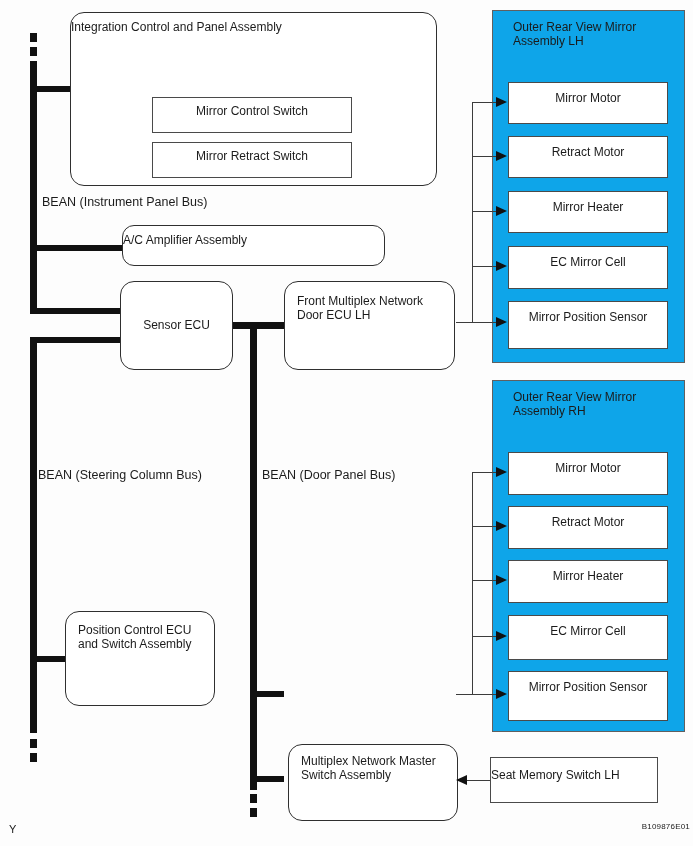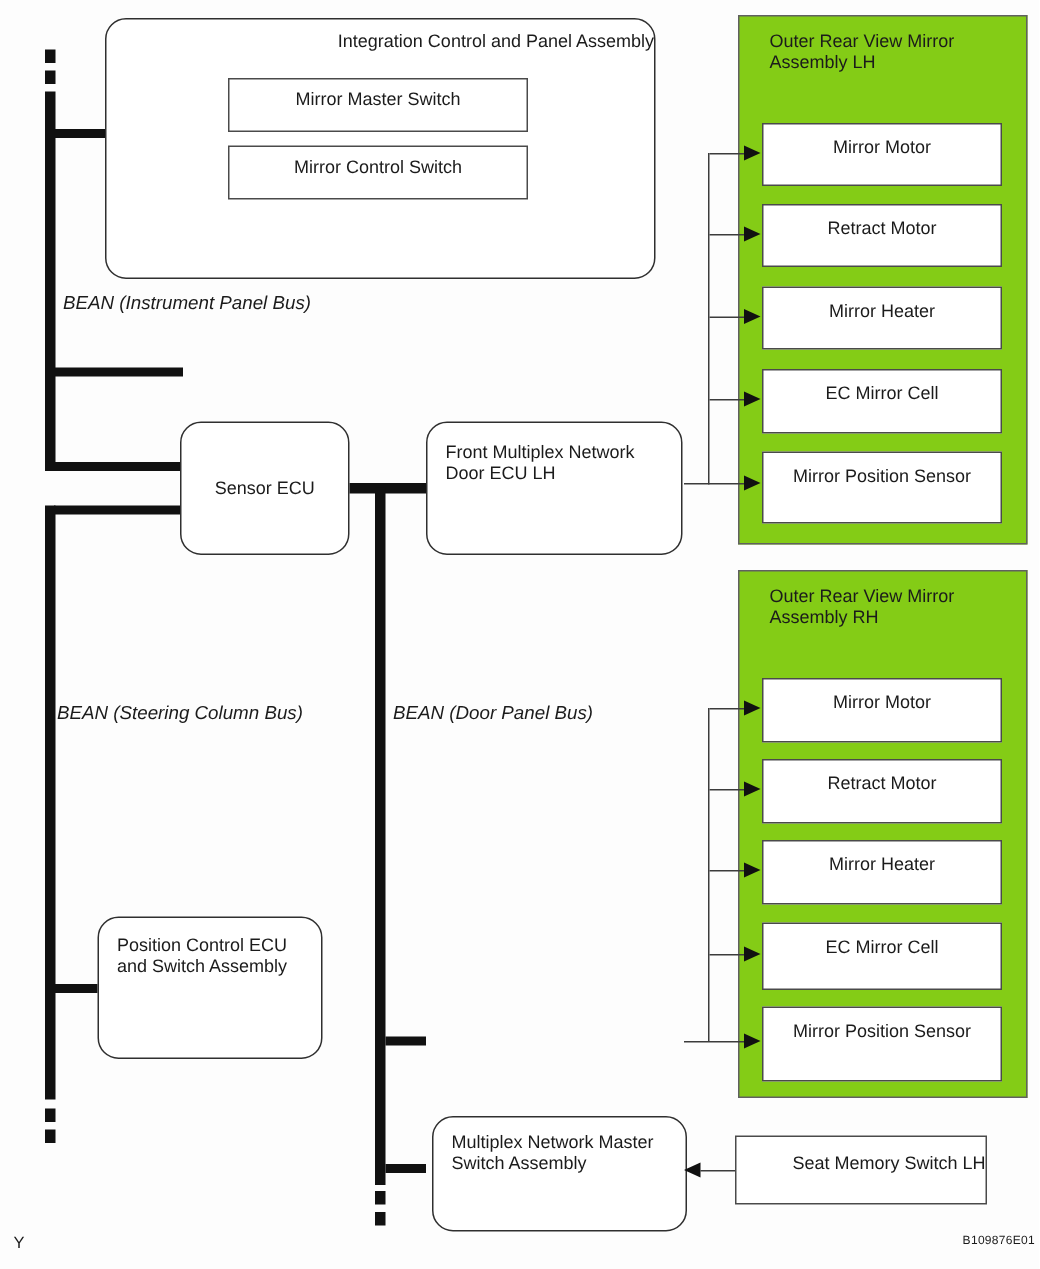--- a/index.html
+++ b/index.html
@@ -15,26 +15,26 @@
   .thin.h{height:1px;}
   .thin.v{width:1px;}
   
   .ah-r{position:absolute;width:0;height:0;border-top:5px solid transparent;border-bottom:5px solid transparent;border-left:11px solid #111;}
   .ah-l{position:absolute;width:0;height:0;border-top:5px solid transparent;border-bottom:5px solid transparent;border-right:11px solid #111;}
   
   .node{position:absolute;background:#fff;border:1.5px solid #2f2f2f;border-radius:14px;box-sizing:border-box;font-size:12px;line-height:13.5px;}
   .node .pad{padding:13px 10px 0 12px;}
   
   .rect{position:absolute;background:#fff;border:1px solid #4a4a4a;box-sizing:border-box;font-size:12px;line-height:13.5px;}
-  .assembly{position:absolute;background:#84cc16;border:1.5px solid #606060;box-sizing:border-box;font-size:12px;line-height:14px;}
+  .assembly{position:absolute;background:#0ea5e9;border:1.5px solid #606060;box-sizing:border-box;font-size:12px;line-height:14px;}
   .assembly-title{padding:9px 6px 0 20px;width:150px;}
   .comp{position:absolute;background:#fff;border:1px solid #4a4a4a;box-sizing:border-box;text-align:center;padding-top:8px;font-size:12px;}
   .center-flex{display:flex;align-items:center;justify-content:center;text-align:center;}
-  .tcenter{text-align:right;padding-top:8px;}
-  .lbl{position:absolute;font-size:12.5px;white-space:nowrap;font-style:italic;}
+  .tcenter{text-align:left;padding-top:8px;}
+  .lbl{position:absolute;font-size:12.5px;white-space:nowrap;}
   .footer-mark{position:absolute;font-size:11px;}
   .fig-code{position:absolute;font-size:8px;letter-spacing:.2px;}
 </style>
 </head>
 <body>
 
 <div class="canvas">
 
   <div class="dash" style="left:30px;top:33px"></div>
   <div class="dash" style="left:30px;top:47px"></div>
@@ -56,23 +56,24 @@
   <div class="dash" style="left:250px;top:794px"></div>
   <div class="dash" style="left:250px;top:808px"></div>
 
   <div class="lbl" style="left:42px;top:195px">BEAN (Instrument Panel Bus)</div>
   <div class="lbl" style="left:38px;top:468px">BEAN (Steering Column Bus)</div>
   <div class="lbl" style="left:262px;top:468px">BEAN (Door Panel Bus)</div>
 
   <div class="node" style="left:70px;top:12px;width:367px;height:174px">
     <div class="tcenter">Integration Control and Panel Assembly</div>
   </div>
-  <div class="comp" style="left:152px;top:52px;width:200px;height:36px;padding-top:6px">Mirror Master Switch</div>
   <div class="comp" style="left:152px;top:97px;width:200px;height:36px;padding-top:6px">Mirror Control Switch</div>
+  <div class="comp" style="left:152px;top:142px;width:200px;height:36px;padding-top:6px">Mirror Retract Switch</div>
 
+  <div class="node tcenter" style="left:122px;top:225px;width:263px;height:41px;border-radius:12px">A/C Amplifier Assembly</div>
 
   <div class="node center-flex" style="left:120px;top:281px;width:113px;height:89px">Sensor ECU</div>
 
   <div class="node" style="left:284px;top:281px;width:171px;height:89px">
     <div class="pad" style="width:140px">Front Multiplex Network Door ECU LH</div>
   </div>
 
   <div class="assembly" style="left:492px;top:10px;width:193px;height:353px">
     <div class="assembly-title">Outer Rear View Mirror Assembly LH</div>
     <div class="comp" style="left:15px;top:71px;width:160px;height:42px">Mirror Motor</div>

